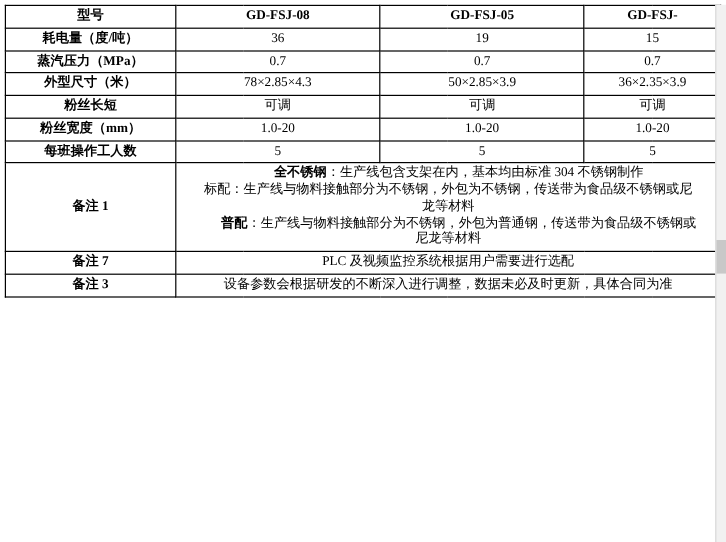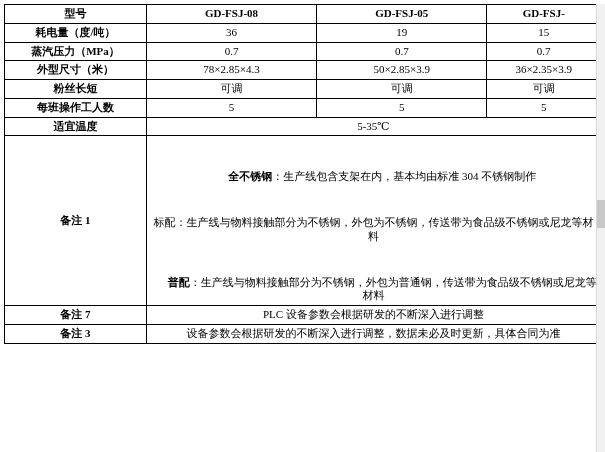--- a/index.html
+++ b/index.html
@@ -23,21 +23,21 @@
   table.spec {
     border-collapse: collapse;
     width: 597px;
     margin: 4px 0 0 4px;
     table-layout: fixed;
   }
   table.spec td {
     border: 1px solid #000000;
     font-size: 11px;
     line-height: 1.25;
-    padding: 2px 3px;
+    padding: 2px 19px;
     vertical-align: middle;
     text-align: center;
   }
   .label {
     font-weight: bold;
     font-size: 11.5px;
     white-space: nowrap;
   }
   .model-head {
     font-weight: bold;
@@ -57,21 +57,21 @@
   .val {
     font-size: 11px;
   }
   .remark {
     text-align: left;
     font-size: 11px;
     line-height: 1.55;
     padding: 3px 5px;
   }
   .remark b { font-weight: bold; }
-  .remark .ln { display: block; margin-top: 32px; }
+  .remark .ln { display: block; }
   .remark .indent { text-indent: 1.6em; }
   .scrollbar {
     position: absolute;
     right: 0;
     top: 0;
     width: 8px;
     height: 452px;
     background: #f1f1f1;
     border-left: 1px solid #d9d9d9;
   }
@@ -135,46 +135,48 @@
       <td class="val nowrap" colspan="2">36×2.35×3.9</td>
     </tr>
 
     <tr>
       <td class="label">粉丝长短</td>
       <td class="val" colspan="3">可调</td>
       <td class="val" colspan="3">可调</td>
       <td class="val" colspan="2">可调</td>
     </tr>
 
+    <tr>
+      <td class="label">粉丝宽度（mm）</td>
+      <td class="val" colspan="3">1.0-20</td>
+      <td class="val" colspan="3">1.0-20</td>
+      <td class="val" colspan="2">1.0-20</td>
+    </tr>
 
     <tr>
       <td class="label">每班操作工人数</td>
       <td class="val" colspan="3">5</td>
       <td class="val" colspan="3">5</td>
       <td class="val" colspan="2">5</td>
     </tr>
 
 
-    <tr>
-      <td class="label">适宜温度</td>
-      <td class="val" colspan="8">5-35℃</td>
-    </tr>
 
     <tr>
       <td class="label">备注 1</td>
       <td class="remark" colspan="8">
         <span class="ln indent"><b>全不锈钢</b><span>：生产线包含支架在内，基本均由标准 304 不锈钢制作</span></span>
         <span class="ln">标配：生产线与物料接触部分为不锈钢，外包为不锈钢，传送带为食品级不锈钢或尼龙等材料</span>
         <span class="ln indent"><b>普配</b><span>：生产线与物料接触部分为不锈钢，外包为普通钢，传送带为食品级不锈钢或尼龙等材料</span></span>
       </td>
     </tr>
 
     <tr>
       <td class="label">备注 7</td>
-      <td class="remark" colspan="8">PLC 设备参数会根据研发的不断深入进行调整</td>
+      <td class="remark" colspan="8">PLC 及视频监控系统根据用户需要进行选配</td>
     </tr>
 
     <tr>
       <td class="label">备注 3</td>
       <td class="remark" colspan="8">设备参数会根据研发的不断深入进行调整，数据未必及时更新，具体合同为准</td>
     </tr>
 
   </tbody>
     </table>
 

